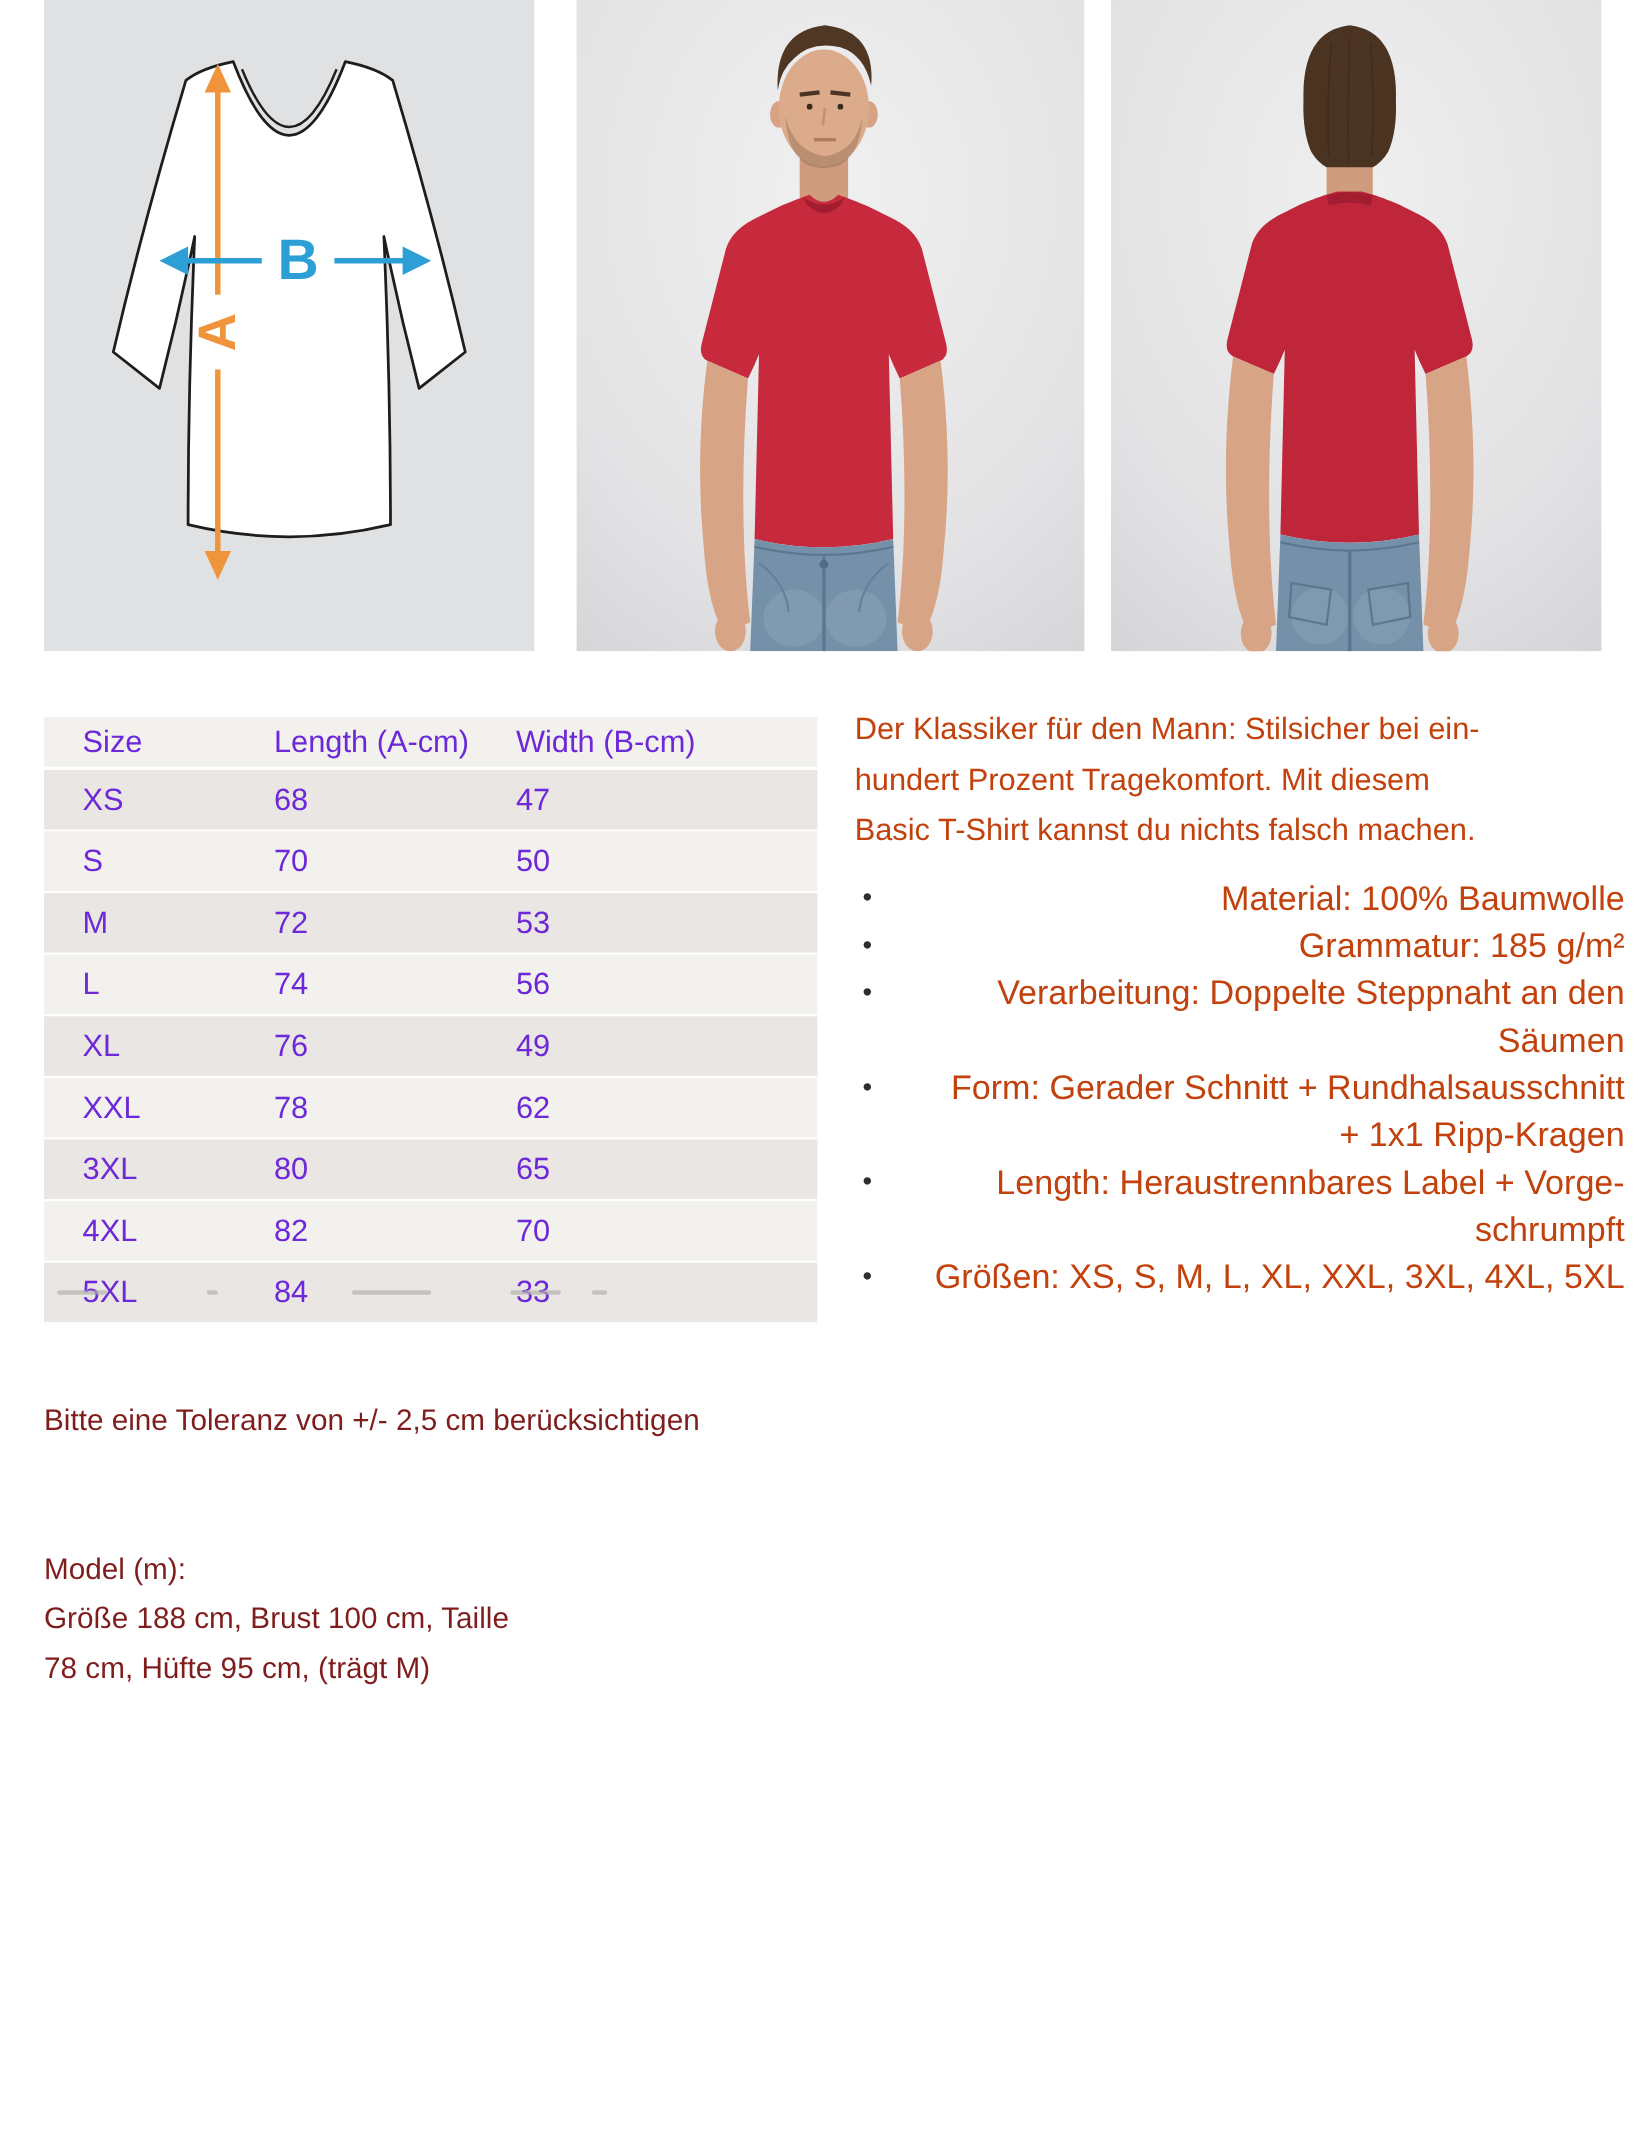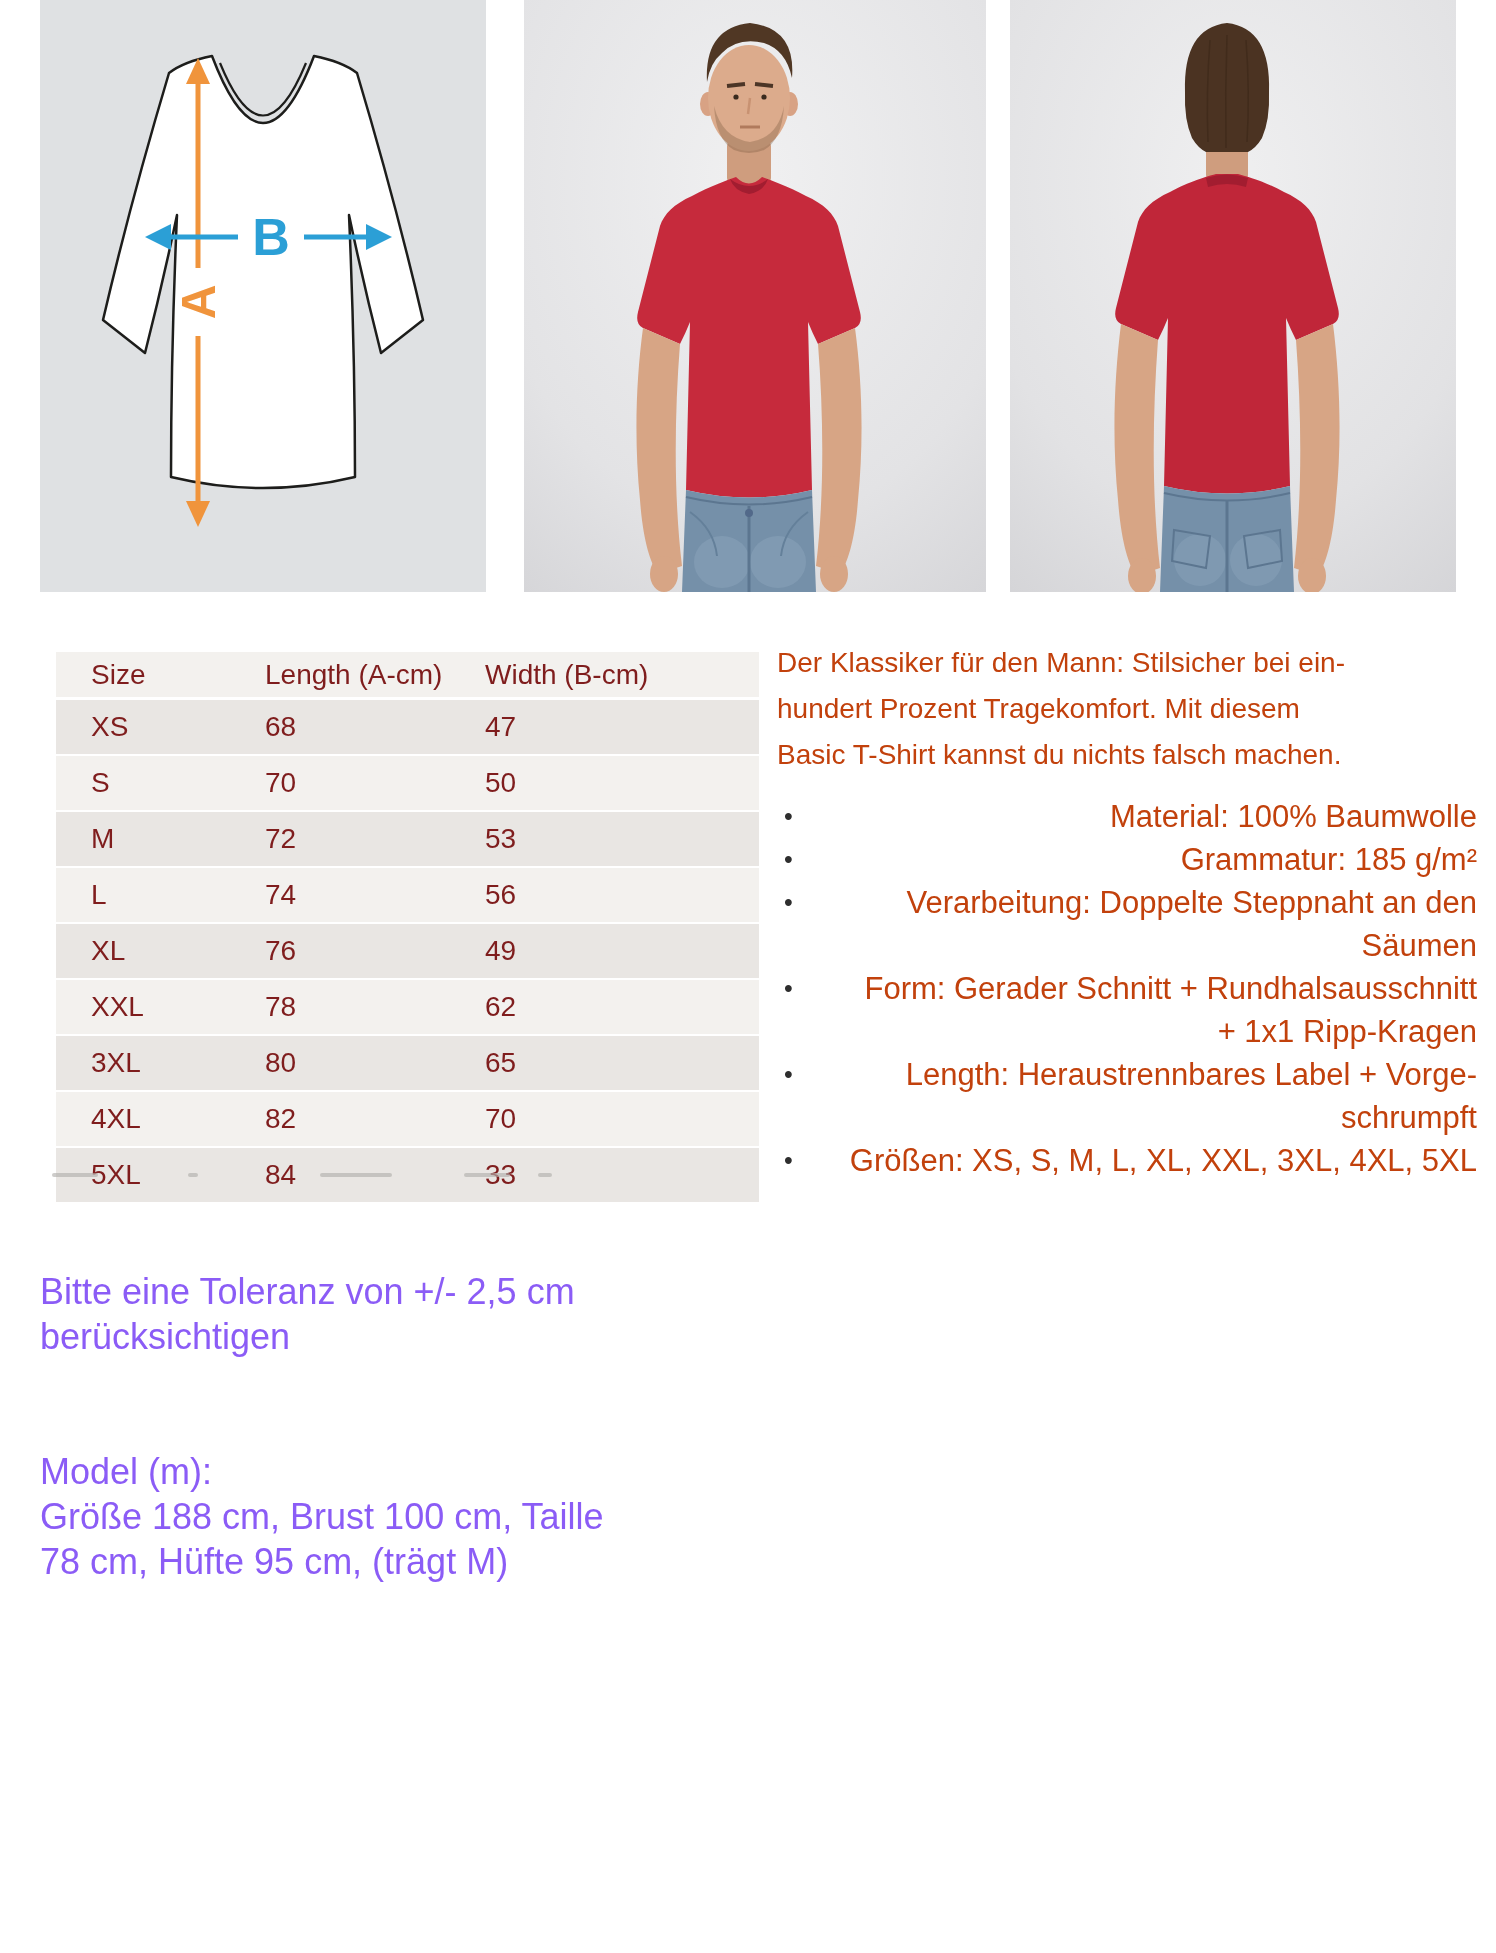--- a/index.html
+++ b/index.html
@@ -3,40 +3,40 @@
 <meta charset="utf-8">
 <style>
   html,body{margin:0;padding:0;background:#fff;}
   .page{position:relative;width:1496px;height:1953px;background:#fff;
         font-family:"Liberation Sans","DejaVu Sans",sans-serif;overflow:hidden;}
   figure{margin:0;padding:0;}
   .photo{position:absolute;top:0;}
   .photo svg{display:block;}
 
   
-  .size-table{position:absolute;left:56px;top:652px;width:703px;font-size:28px;color:#7f1d1d;}
+  .size-table{position:absolute;left:40px;top:652px;width:703px;font-size:28px;color:#6d28d9;}
   .trow{display:flex;align-items:center;height:56px;border-bottom:2px solid #fff;padding-left:35px;box-sizing:border-box;}
   .thead{height:48px;border-bottom:3px solid #fff;background:#f3f1ee;}
   .trow.odd{background:#e9e6e3;}
   .trow.even{background:#f3f1ee;}
   .c0{width:135px;flex:0 0 135px;}
   .c1{width:220px;flex:0 0 220px;margin-left:39px;}
   .c2{flex:1;}
   .clipped-row{position:absolute;left:40px;top:1170px;width:703px;height:12px;overflow:hidden;}
   .frag{position:absolute;top:3px;height:4px;background:#b2b0ae;opacity:.65;border-radius:2px;}
 
   
   .description{position:absolute;left:777px;top:640px;width:700px;color:#c2410c;}
   .intro{margin:0;font-size:28px;line-height:46px;white-space:pre-line;}
   .bullets{list-style:none;margin:17px 0 0 0;padding:0;}
   .bullets li{position:relative;padding-left:36px;font-size:31px;line-height:43px;white-space:pre-line;text-align:right;}
   .bullets li::before{content:"\2022";position:absolute;left:7px;top:0;font-size:25px;color:#2e2e2e;}
 
   
-  .notes{position:absolute;left:40px;top:1224px;width:640px;font-size:36px;line-height:45px;color:#8b5cf6;white-space:pre-line;}
+  .notes{position:absolute;left:40px;top:1224px;width:640px;font-size:27px;line-height:45px;color:#7f1d1d;white-space:pre-line;}
   .model-label{font-weight:400;}
 </style>
 </head>
 <body>
 
 <div class="page">
 
   <figure class="photo" style="left:40px;">
     <svg width="446" height="592" viewBox="0 0 446 592">
       <rect width="446" height="592" fill="#dfe1e3"></rect>

